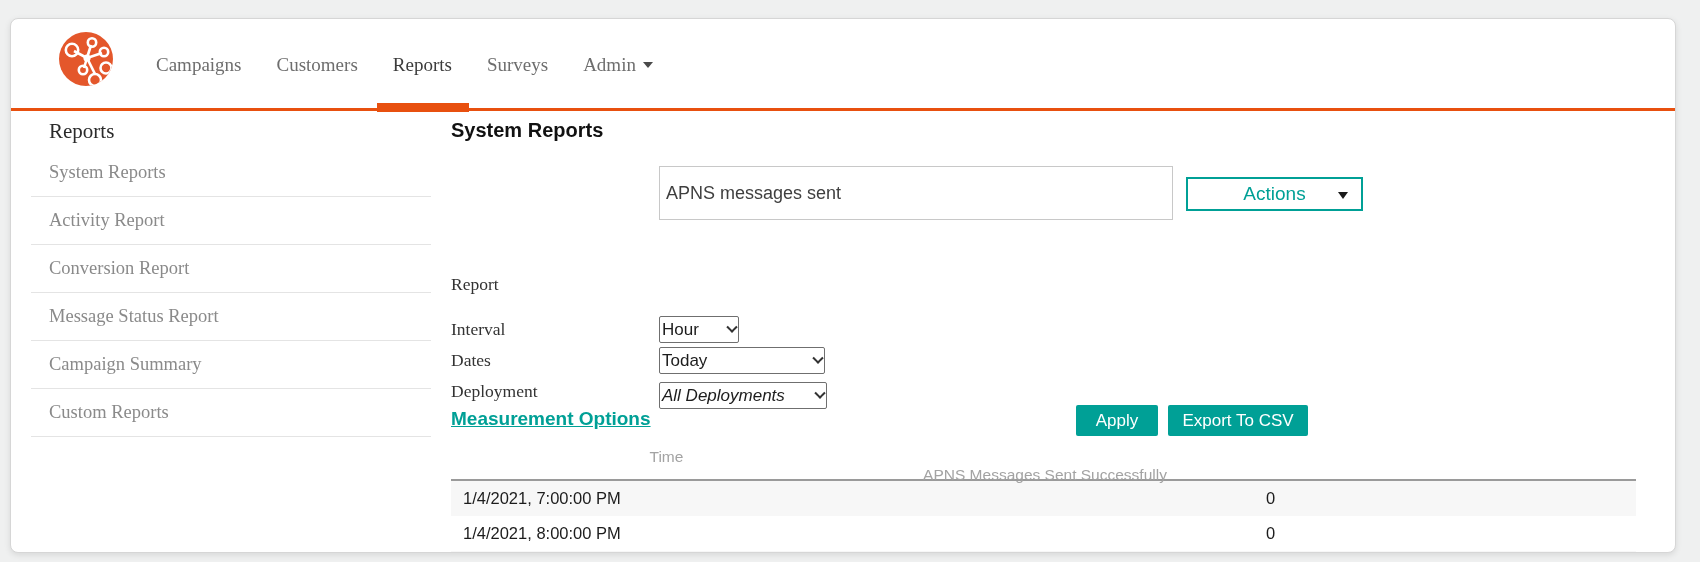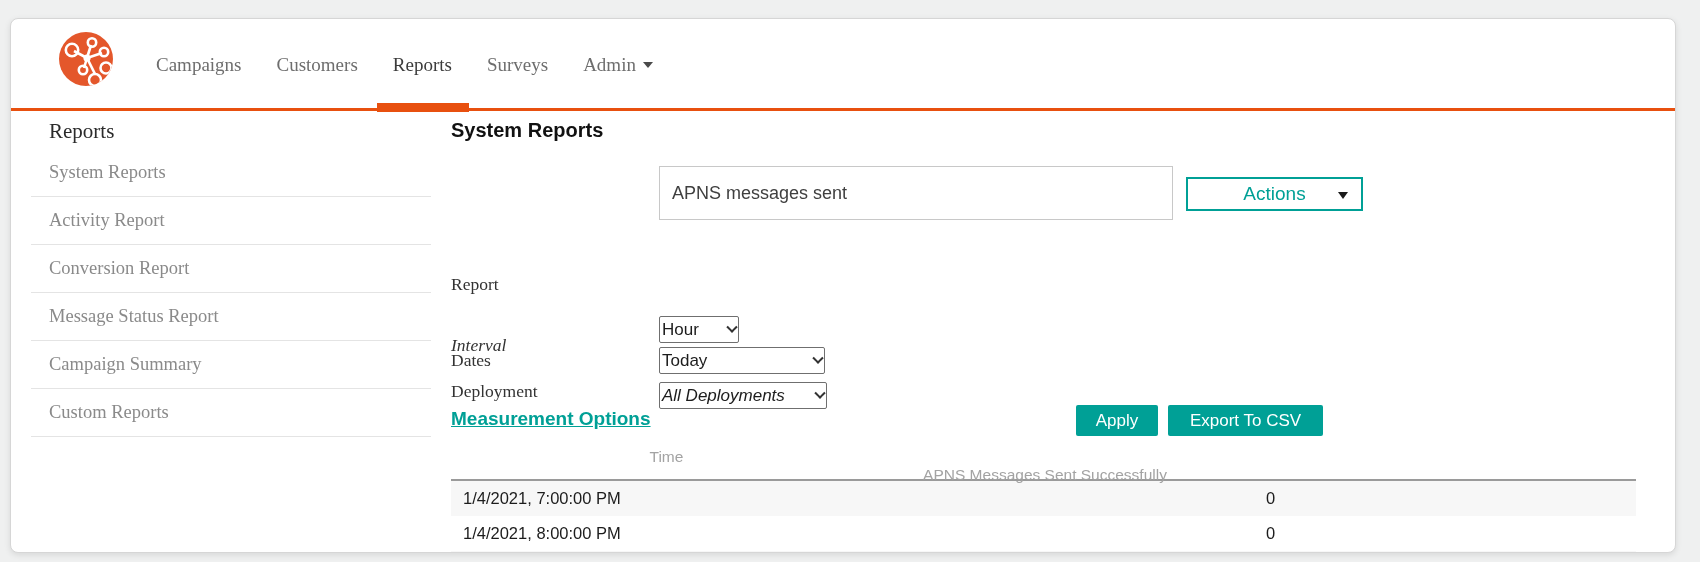--- a/index.html
+++ b/index.html
@@ -35,26 +35,26 @@
               font-family:"Liberation Serif", serif; font-size:18.5px; color:#8a8a8a;
               border-bottom:1px solid #e4e4e4; cursor:pointer; }
 
   
   .main { position:absolute; left:440px; top:92px; right:30px; bottom:0; }
   .main-title { position:absolute; left:0; top:8px; font-size:20px; font-weight:bold;
               color:#111; }
 
   .flabel { position:absolute; left:0; font-family:"Liberation Serif", serif;
               font-size:17.5px; color:#333; }
-  .lbl-report { top:163px; } .lbl-interval { top:224px;font-style:italic; }
+  .lbl-report { top:163px; } .lbl-interval { top:208px; }
   .lbl-dates { top:239px; } .lbl-deploy { top:270px; }
 
   .report-input { position:absolute; left:208px; top:55px; width:514px; height:54px;
               border:1px solid #c8c8c8; border-radius:0; font-size:18px; color:#3f3f3f;
-              padding:0 12px; font-family:"Liberation Sans", sans-serif; outline:none; }
+              padding:0 6px; font-family:"Liberation Sans", sans-serif; outline:none; }
 
   .actions-btn { position:absolute; left:735px; top:66px; width:177px; height:34px;
               background:#fff; border:2px solid #00a096; color:#00a096; font-size:19px;
               display:flex; align-items:center; justify-content:center; cursor:pointer; }
   .actions-btn .btn-caret { position:absolute; right:13px; top:13px; width:0; height:0;
               border-left:5px solid transparent; border-right:5px solid transparent;
               border-top:7px solid #1a1a1a; }
 
   .sel { position:absolute; left:208px; height:27px; border:1px solid #6f6f6f;
               border-radius:2px; background:#fff; font-size:17px; color:#1c1c1c;
@@ -65,21 +65,21 @@
   .chev { margin-left:auto; width:8px; height:8px; border-right:2px solid #333;
               border-bottom:2px solid #333; transform:rotate(45deg) translate(-2px,-2px); }
 
   .meas-link { position:absolute; left:0; top:297px; font-size:19px; font-weight:bold;
               color:#00a096; text-decoration:underline; cursor:pointer; }
 
   .btn { position:absolute; top:294px; height:31px; background:#00a096; color:#fff;
               font-size:17px; display:flex; align-items:center; justify-content:center;
               border:none; border-radius:2px; cursor:pointer; }
   .btn-apply { left:625px; width:82px; }
-  .btn-export { left:717px; width:155px; }
+  .btn-export { left:717px; width:140px; }
 
   
   .rtable { position:absolute; left:0; top:337px; width:1185px; }
   .thead { display:flex; height:33px; align-items:center; color:#a3a3a3;
               font-size:15.5px; border-bottom:2px solid #9a9a9a;flex-direction:column; }
   .trow { display:flex; height:35px; align-items:center; font-size:16.5px; color:#1c1c1c; }
   .trow.alt { background:#f7f7f7; }
   .col-time { width:812px; padding-left:12px; }
   .col-val  { flex:1; padding-left:3px; }
 </style>

